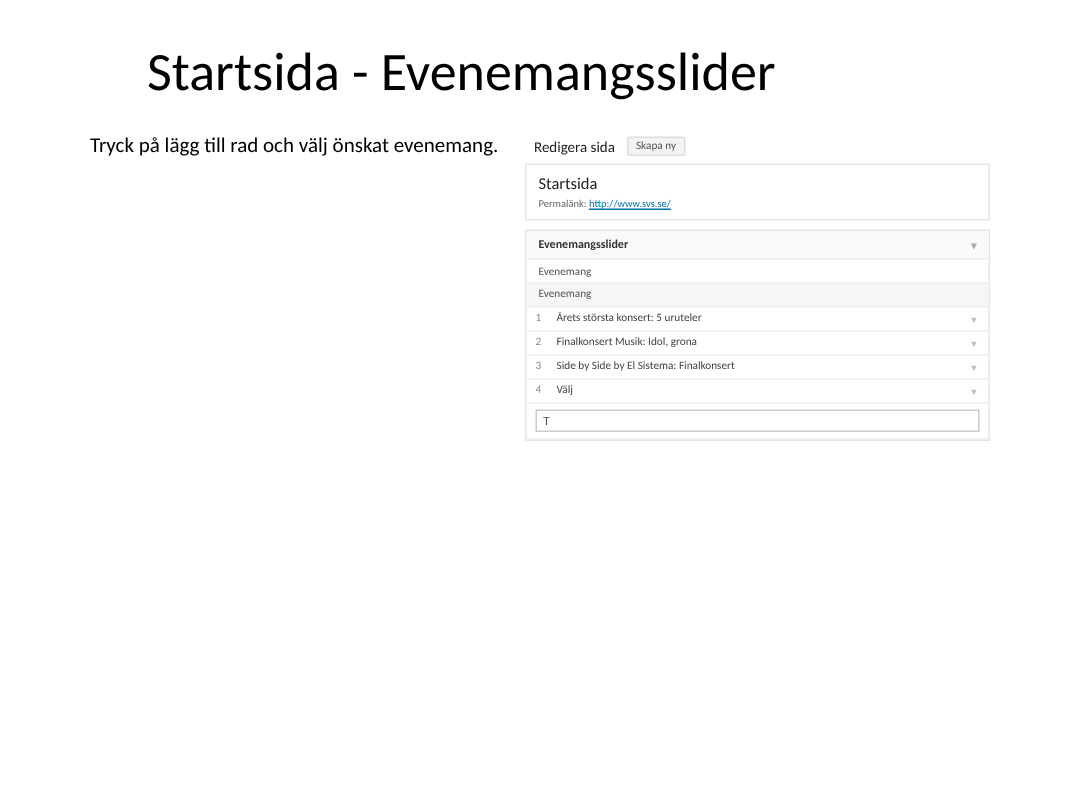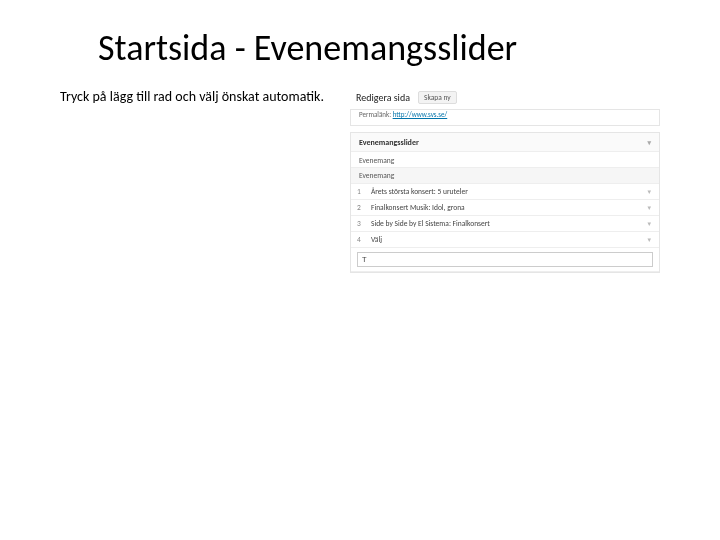--- a/index.html
+++ b/index.html
@@ -35,32 +35,33 @@
   .btn { background:#0073aa; color:#fff; font-size:7px; padding:2px 6px; border-radius:2px; }
 </style>
 </head>
 <body>
 
 <div class="slide">
   <h1 class="title">Startsida - Evenemangsslider</h1>
   <div class="cols">
 
     <div class="left">
-      <p>Tryck på lägg till rad och välj önskat automatik.</p>
+      <p>Tryck på lägg till rad och välj önskat evenemang.</p>
     </div>
 
     <div class="right">
       <div class="shot">
 
         <div class="header">
           <span class="h1">Redigera sida</span>
           <span class="new">Skapa ny</span>
         </div>
 
         <div class="panel">
+          <div class="pt">Startsida</div>
           <div class="perma">
             <span>Permalänk:</span>
             <a>http://www.svs.se/</a>
           </div>
         </div>
 
         <div class="box">
           <div class="bt">
             <span>Evenemangsslider</span>
             <span class="tri">▾</span>

